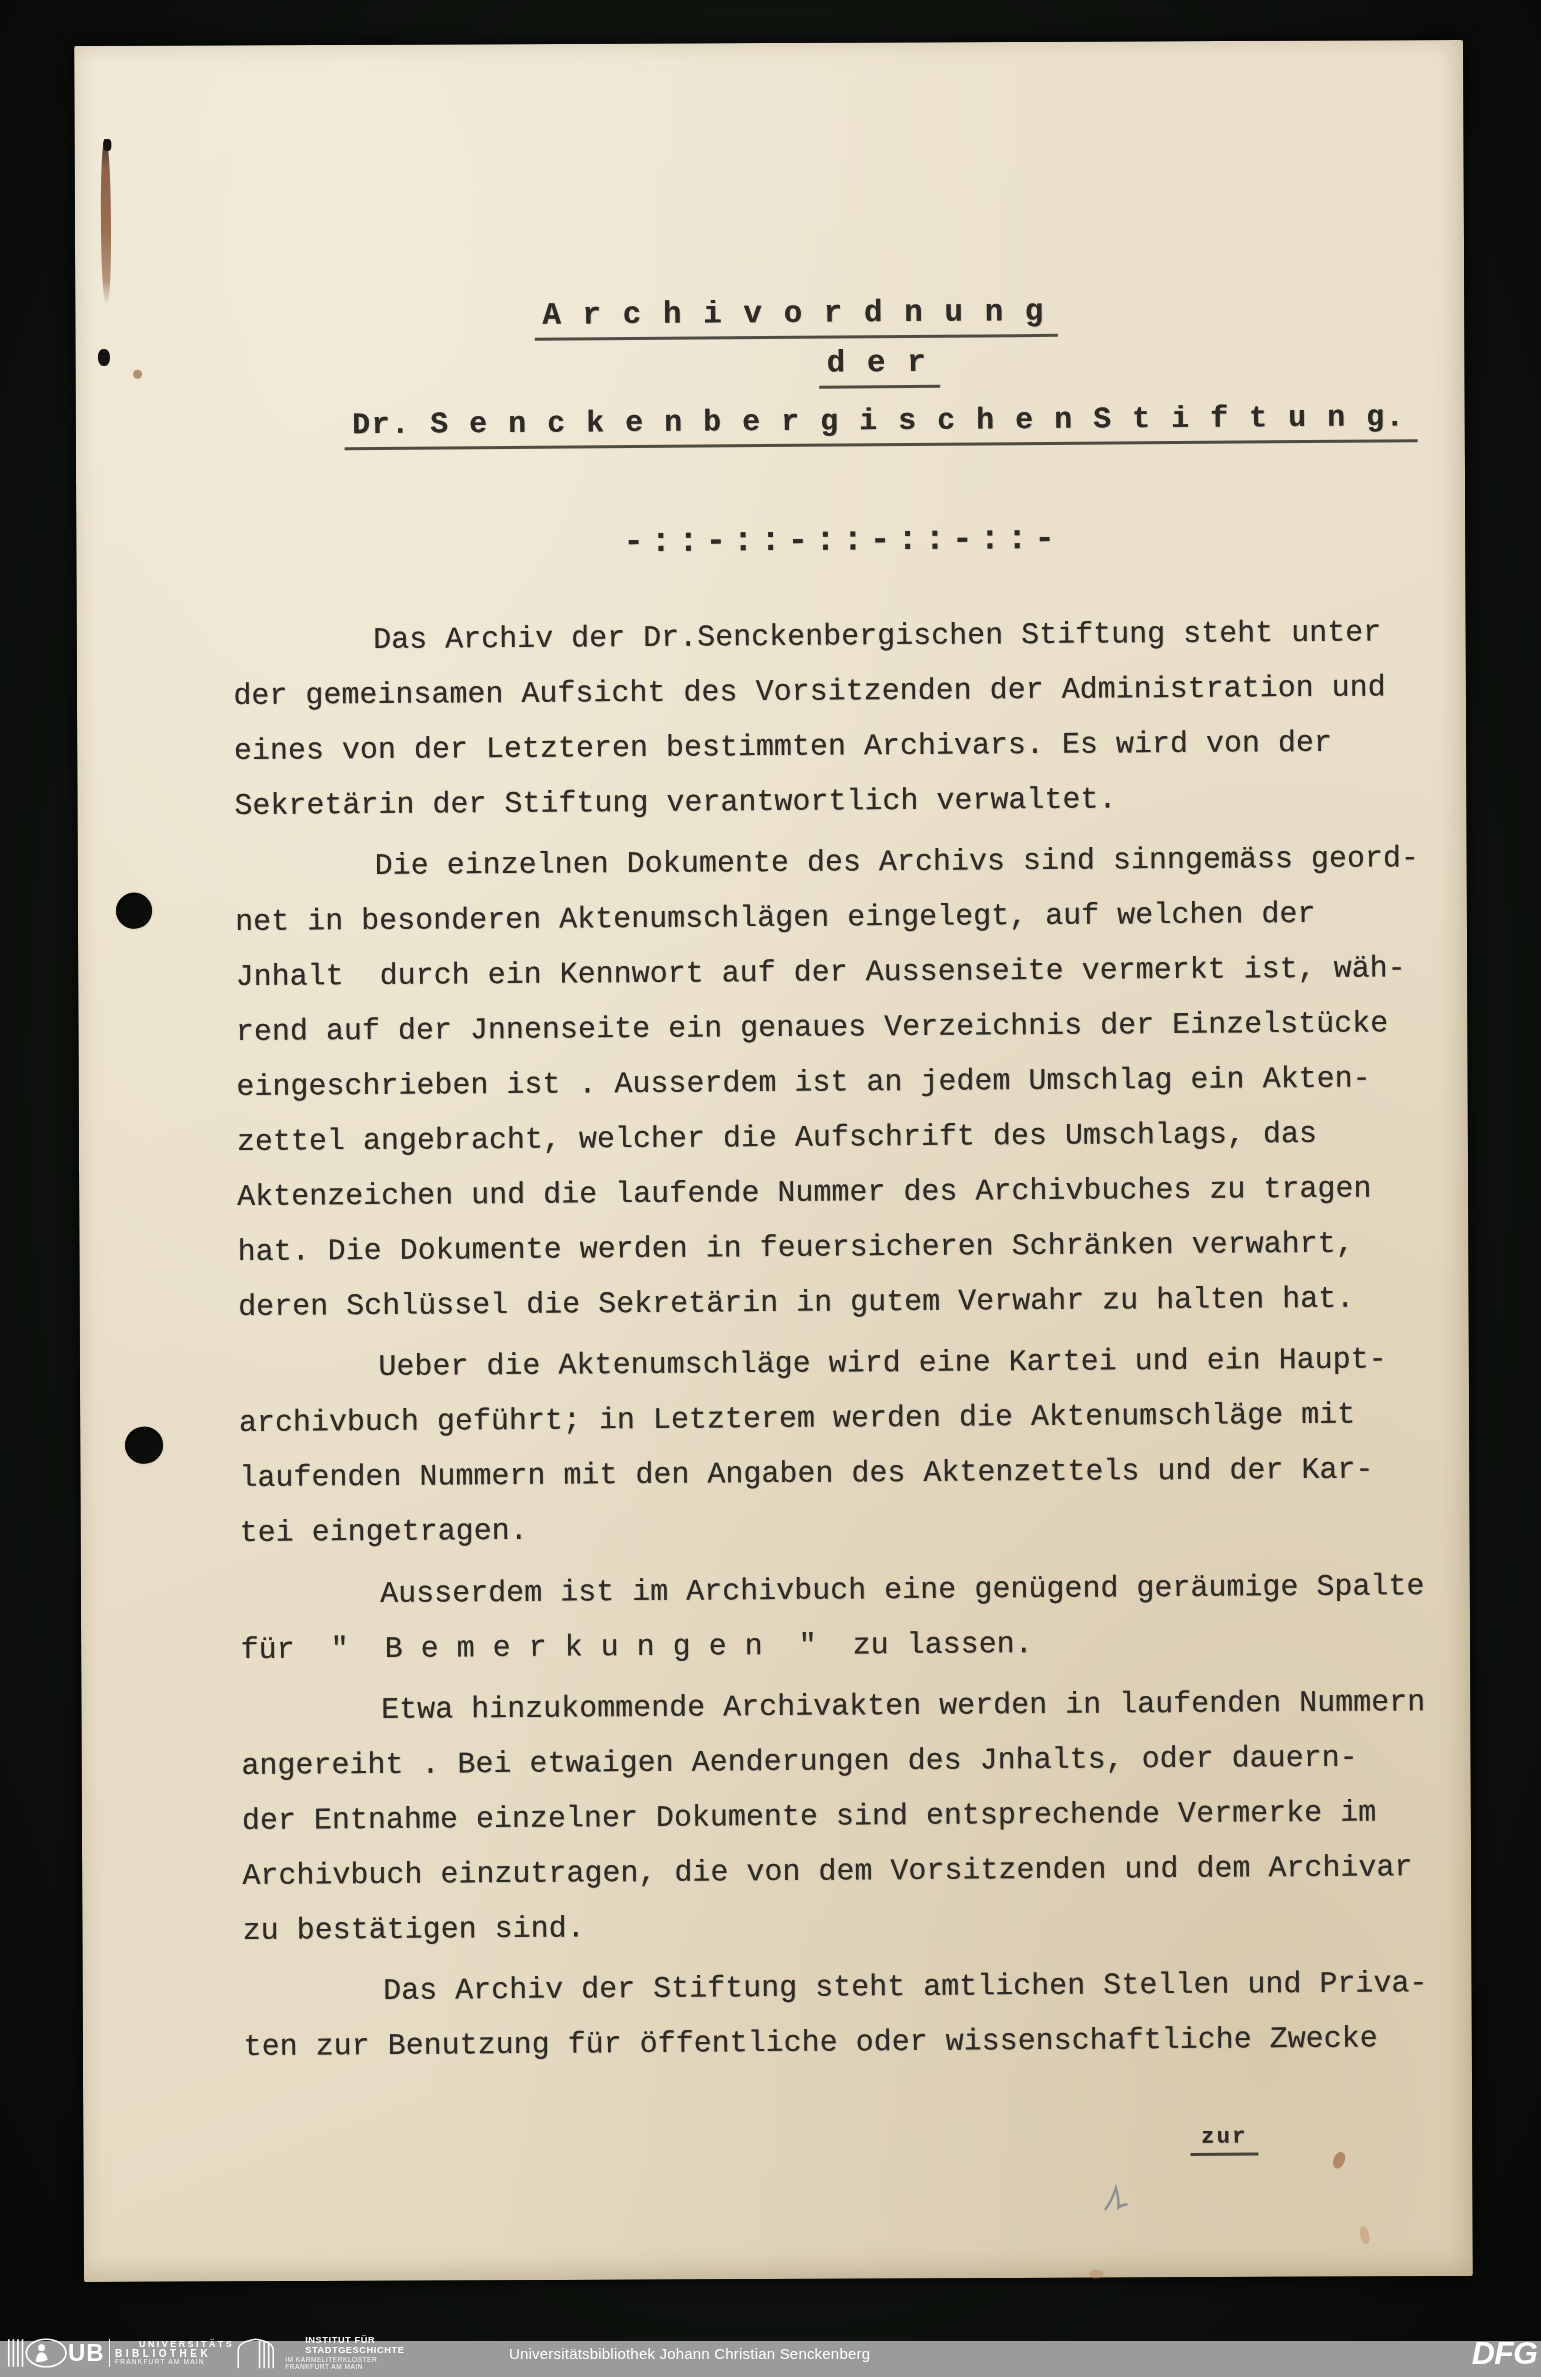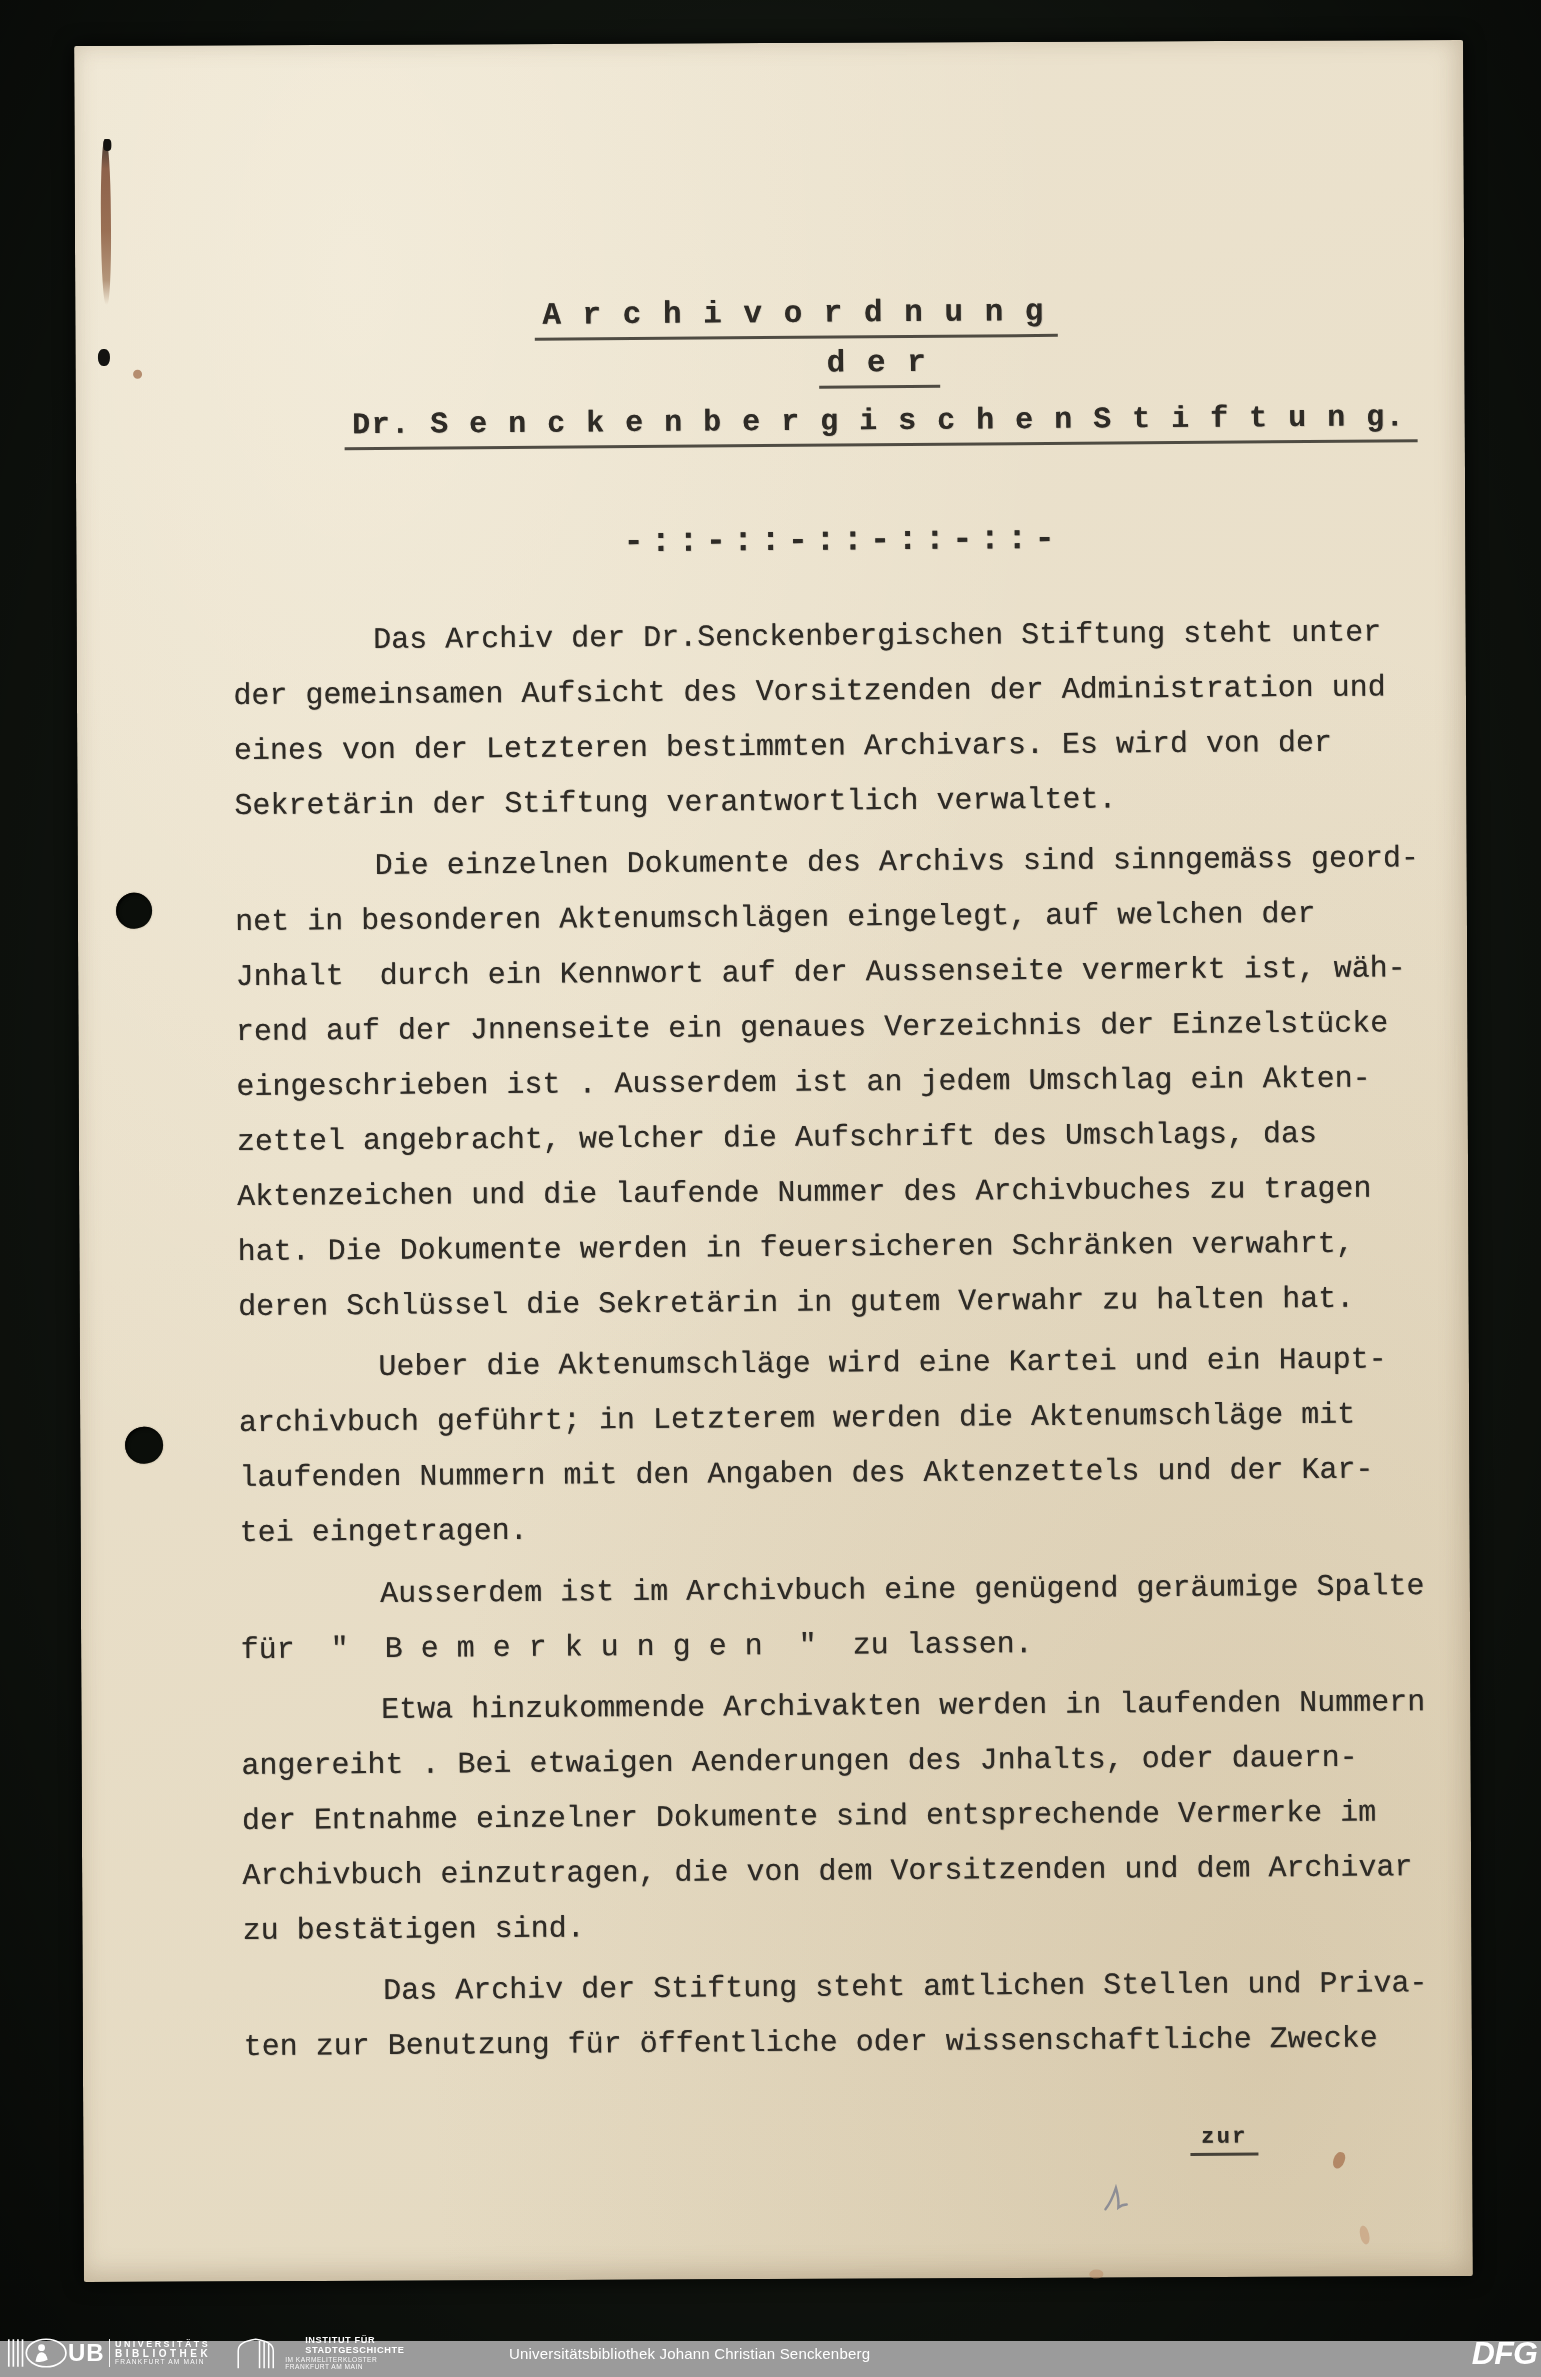--- a/index.html
+++ b/index.html
@@ -96,21 +96,21 @@
     position:absolute;left:0;top:2341px;width:1541px;height:36px;
     background:var(--footer_bar);
     color:var(--footer_text);
     font-family:"Liberation Sans","DejaVu Sans",sans-serif;
   }
   .footer .block{position:absolute;top:0;height:24px;display:flex;align-items:center;}
   .ub-block{left:6.2px;gap:4.6px;}
   .ub-abbr{font-size:24px;font-weight:bold;letter-spacing:0.8px;line-height:1;margin-left:-7.7px;}
   .v-divider{width:1.5px;height:28px;background:var(--footer_text);opacity:.9;}
   .ub-text{display:flex;flex-direction:column;justify-content:center;line-height:1.05;}
-  .ub-text .r1{font-size:8.9px;letter-spacing:2.5px;font-weight:600;}
+  .ub-text .r1{font-size:8.9px;letter-spacing:2.5px;font-weight:600;margin-left:24px;}
   .ub-text .r2{font-size:10px;letter-spacing:3.5px;font-weight:600;}
   .ub-text .r3{font-size:6.6px;letter-spacing:1.2px;font-weight:400;opacity:.95;}
   .isg-block{left:234px;gap:6.2px;}
   .isg-text{display:flex;flex-direction:column;justify-content:center;line-height:1.08;}
   .isg-text .r1,.isg-text .r2{font-size:9.2px;font-weight:bold;letter-spacing:0.6px;padding-left:20px;}
   .isg-text .r3,.isg-text .r4{font-size:6.6px;letter-spacing:0.5px;font-weight:400;opacity:.95;}
   .lib-name{left:509px;font-size:15px;letter-spacing:0.2px;font-weight:400;}
   .dfg{right:4px;left:auto;font-size:32px;font-weight:800;font-style:italic;letter-spacing:-0.8px;}
 </style>
 </head>

